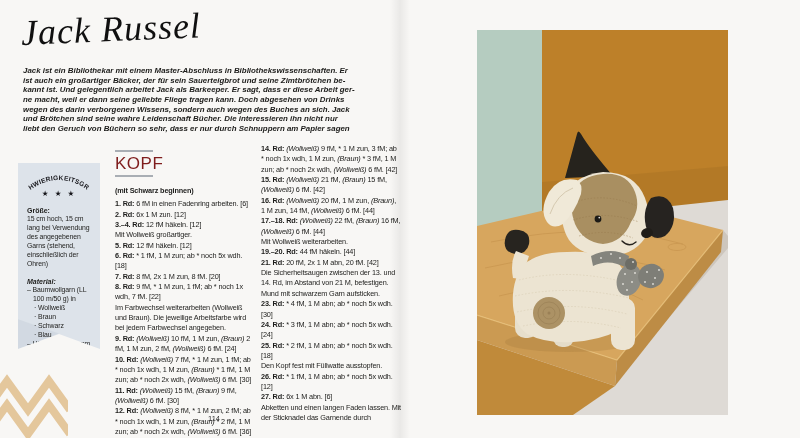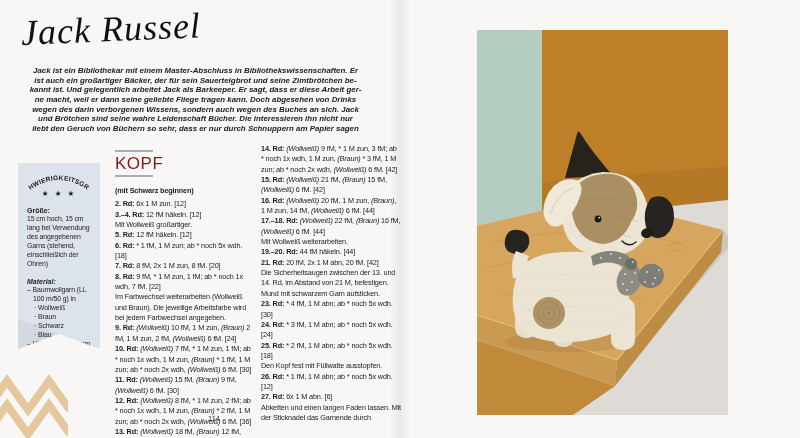--- a/index.html
+++ b/index.html
@@ -7,21 +7,21 @@
           font-family:"Liberation Sans",sans-serif;color:#1d1d1b;}
   .seam{position:absolute;left:390px;top:0;width:20px;height:100%;
         background:linear-gradient(90deg,rgba(0,0,0,0) 0%,rgba(0,0,0,0.06) 50%,rgba(0,0,0,0) 100%);}
 
   
   .title{position:absolute;left:22px;top:12px;font-family:"Liberation Serif",serif;
          font-style:italic;font-size:36px;letter-spacing:1px;color:#101010;transform:rotate(-2.5deg);
          transform-origin:left bottom;white-space:nowrap;}
   .intro{position:absolute;left:23px;top:66px;width:345px;font-size:7.9px;line-height:9.65px;
          font-weight:bold;font-style:italic;color:#1c1c1a;}
-  .intro div{white-space:nowrap;text-align:center;}
+  .intro div{white-space:nowrap;}
 
   .ribbon{position:absolute;left:18px;top:163px;width:82px;height:186px;background:#dde3ea;
           clip-path:polygon(0 0,100% 0,100% 100%,50% 92%,0 100%);}
   .ribbon-fold{position:absolute;left:0;bottom:0;width:50%;height:16%;background:rgba(120,135,155,0.10);
           clip-path:polygon(0 0,100% 48%,0 100%);}
   .ribbon-inner{position:absolute;left:9px;top:4px;width:64px;}
   .arc-svg{display:block;margin:0 auto;}
   .arc-text{font-weight:bold;font-size:6.5px;letter-spacing:.3px;fill:#15151a;}
   .stars{text-align:center;font-size:7.5px;letter-spacing:2px;color:#15151a;margin-top:-4px;}
   .rb-label{font-weight:bold;font-size:7px;margin-top:9px;}
@@ -102,20 +102,21 @@
   </svg>
 
   <div class="section">
     <hr class="kopf-rule">
     <h2 class="kopf">KOPF</h2>
     <hr class="kopf-rule">
     <div class="cols">
       <div class="col c1">
         <div class="subhead">(mit Schwarz beginnen)</div>
         <div>
+            <p class="instr"><span class="seg-b">1. Rd: </span><span class="seg-n">6 fM in einen Fadenring arbeiten. [6]</span></p>
             <p class="instr"><span class="seg-b">2. Rd: </span><span class="seg-n">6x 1 M zun. [12]</span></p>
             <p class="instr"><span class="seg-b">3.–4. Rd: </span><span class="seg-n">12 fM häkeln. [12]</span></p>
             <p class="instr"><span class="seg-n">Mit Wollweiß großartiger.</span></p>
             <p class="instr"><span class="seg-b">5. Rd: </span><span class="seg-n">12 fM häkeln. [12]</span></p>
             <p class="instr"><span class="seg-b">6. Rd: </span><span class="seg-n">* 1 fM, 1 M zun; ab * noch 5x wdh. [18]</span></p>
             <p class="instr"><span class="seg-b">7. Rd: </span><span class="seg-n">8 fM, 2x 1 M zun, 8 fM. [20]</span></p>
             <p class="instr"><span class="seg-b">8. Rd: </span><span class="seg-n">9 fM, * 1 M zun, 1 fM; ab * noch 1x wdh, 7 fM. [22]</span></p>
             <p class="instr"><span class="seg-n">Im Farbwechsel weiterarbeiten (Wollweiß und Braun). Die jeweilige Arbeitsfarbe wird bei jedem Farbwechsel angegeben.</span></p>
             <p class="instr"><span class="seg-b">9. Rd: </span><span class="seg-i">(Wollweiß) </span><span class="seg-n">10 fM, 1 M zun, </span><span class="seg-i">(Braun) </span><span class="seg-n">2 fM, 1 M zun, 2 fM, </span><span class="seg-i">(Wollweiß) </span><span class="seg-n">6 fM. [24]</span></p>
             <p class="instr"><span class="seg-b">10. Rd: </span><span class="seg-i">(Wollweiß) </span><span class="seg-n">7 fM, * 1 M zun, 1 fM; ab * noch 1x wdh, 1 M zun, </span><span class="seg-i">(Braun) </span><span class="seg-n">* 1 fM, 1 M zun; ab * noch 2x wdh, </span><span class="seg-i">(Wollweiß) </span><span class="seg-n">6 fM. [30]</span></p>

